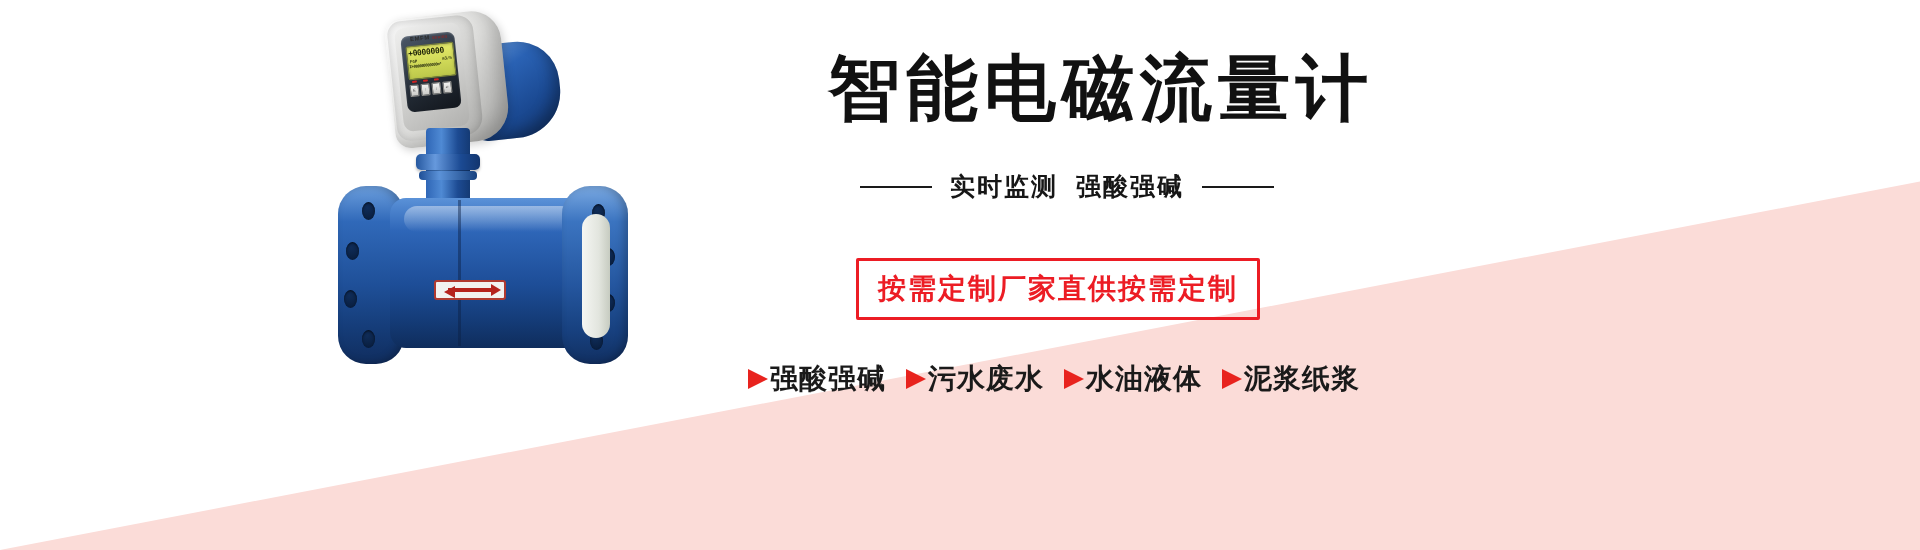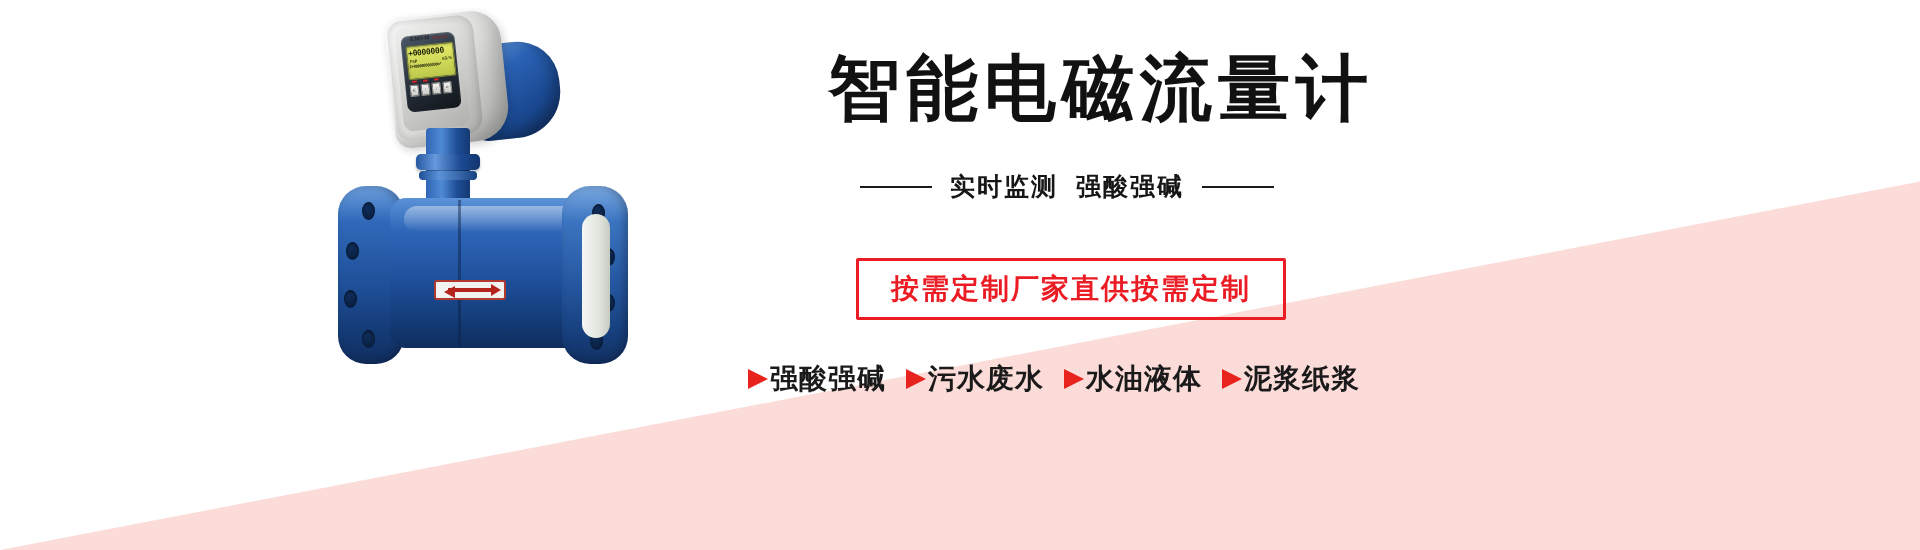--- a/index.html
+++ b/index.html
@@ -184,21 +184,21 @@
   }
   .rule { width:72px; height:2px; background:#1a1a1a; }
   .subtitle-text {
     font-size:25px; font-weight:bold; color:#161616; letter-spacing:2px;
     font-family:"DejaVu Sans","Liberation Sans",sans-serif;
   }
 
   .promo-box {
     position:absolute; left:856px; top:258px;
     border:3px solid #ec1c24; border-radius:2px;
-    padding:9px 32px;
+    padding:9px 19px;
     display:flex; align-items:center; white-space:nowrap;
   }
   .promo-text {
     font-size:28px; font-weight:bold; color:#ec1c24; letter-spacing:2px;
     font-family:"DejaVu Sans","Liberation Sans",sans-serif;
   }
 
   .features {
     position:absolute; left:748px; top:360px;
     display:flex; align-items:center; gap:20px; white-space:nowrap;

